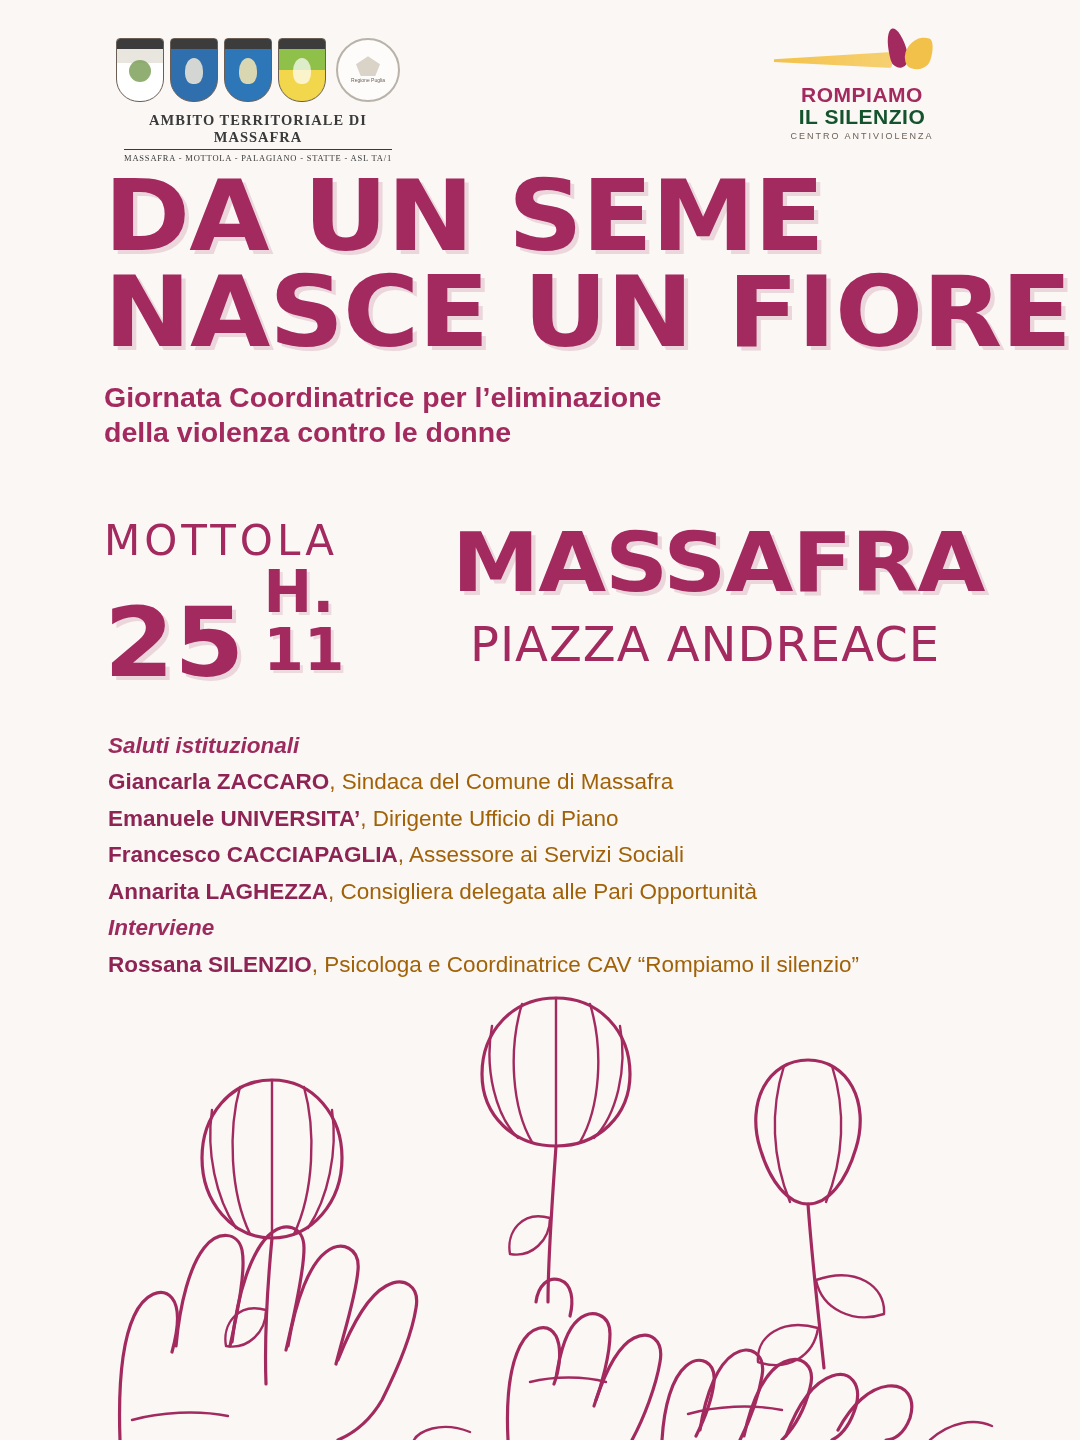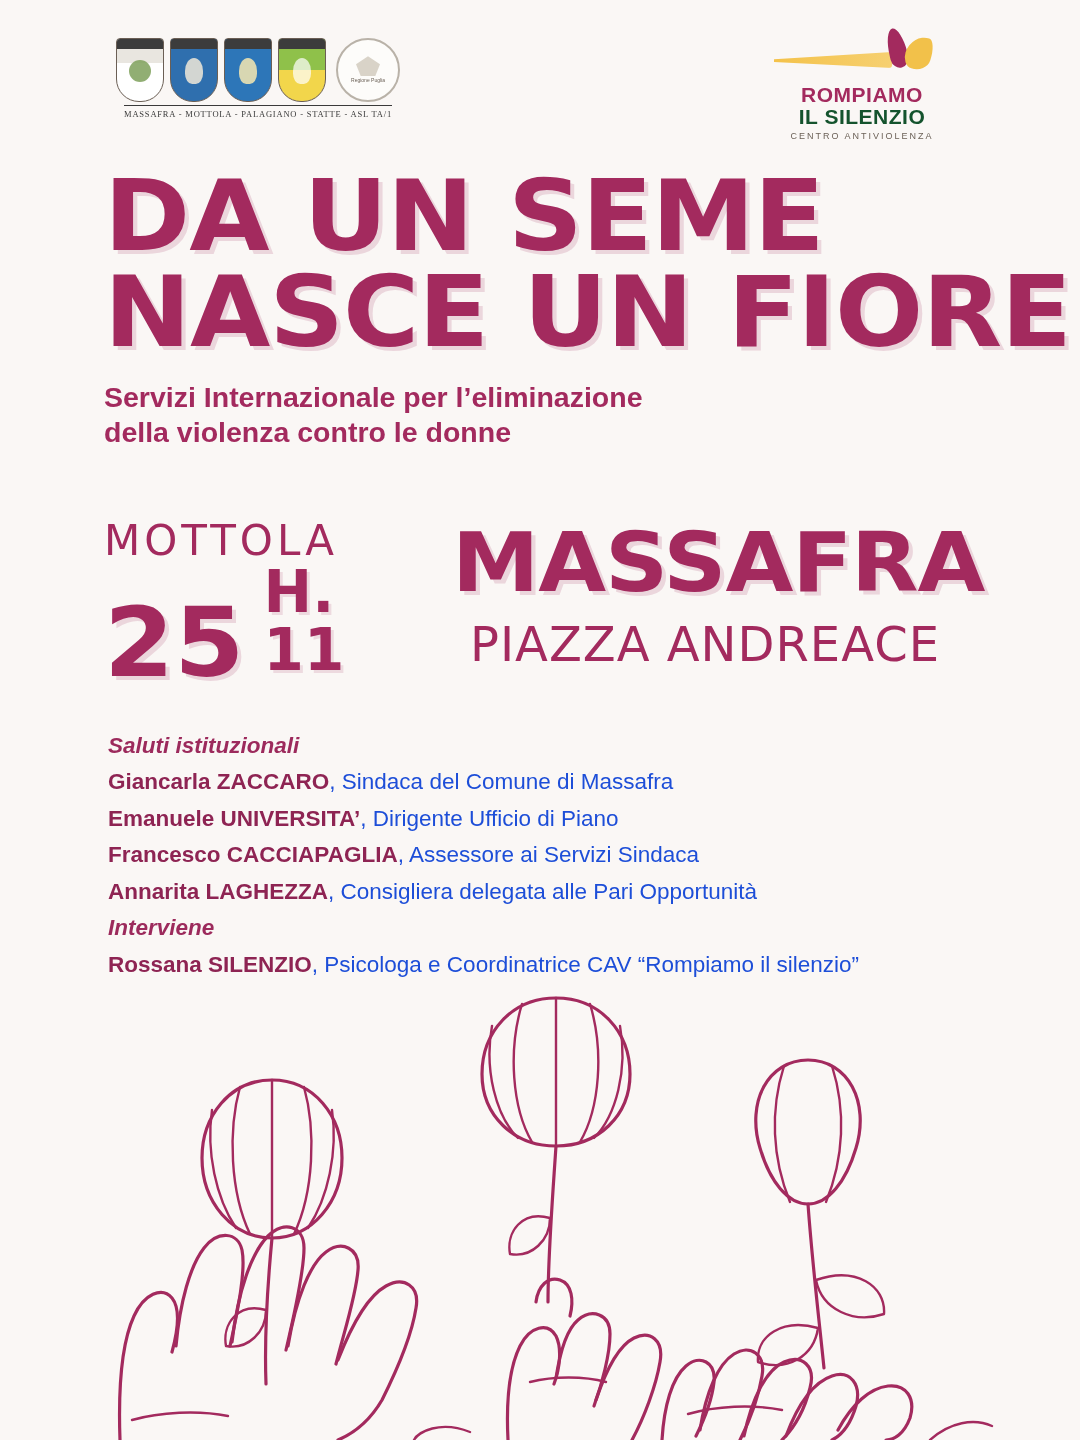--- a/index.html
+++ b/index.html
@@ -256,21 +256,21 @@
   .prog-head {
     font-weight: bold;
     font-style: italic;
     color: #9c2a5c;
   }
   .prog-line .nm {
     font-weight: bold;
     color: #8e2453;
   }
   .prog-line .rest {
-    color: #1d4ed8;
+    color: #a16207;
   }
 
   
   .illustration {
     position: absolute;
     left: 0;
     top: 980px;
     width: 1080px;
     height: 460px;
   }
@@ -312,41 +312,42 @@
       </div>
       <div class="crest c4">
         <div class="topbar"></div>
           <div class="mark"></div>
       </div>
       <div class="crest-round">
         <div class="rr-shape"></div>
         <span>Regione Puglia</span>
       </div>
     </div>
+    <div class="ambito-title">AMBITO  TERRITORIALE  DI  MASSAFRA</div>
     <div class="ambito-rule"></div>
     <div class="ambito-sub">MASSAFRA - MOTTOLA - PALAGIANO - STATTE - ASL TA/1</div>
   </div>
 
   <div class="cav-logo">
     <div class="cav-mark">
       <div class="cav-leafline"></div>
       <div class="cav-leaf-a"></div>
       <div class="cav-leaf-b"></div>
     </div>
     <div class="cav-l1">ROMPIAMO</div>
     <div class="cav-l2">IL SILENZIO</div>
     <div class="cav-l3">CENTRO ANTIVIOLENZA</div>
   </div>
 </div>
 
 <div class="title-wrap">
   <div class="title-line">DA UN SEME</div>
   <div class="title-line">NASCE UN FIORE</div>
   <div class="subtitle">
-    <div>Servizi Internazionale per l’eliminazione</div>
+    <div>Giornata Coordinatrice per l’eliminazione</div>
     <div>della violenza contro le donne</div>
   </div>
 </div>
 
 <div class="datebox">
   <div class="month">MOTTOLA</div>
   <div class="daywrap">
     <div class="day">25</div>
     <div class="hour">H. 11</div>
   </div>
@@ -360,21 +361,21 @@
 <div class="programme">
   <div class="prog-head">Saluti istituzionali</div>
 
   <div class="prog-line">
     <span class="nm">Giancarla ZACCARO</span><span class="rest">, Sindaca del Comune di Massafra</span>
   </div>
   <div class="prog-line">
     <span class="nm">Emanuele UNIVERSITA’</span><span class="rest">, Dirigente Ufficio di Piano</span>
   </div>
   <div class="prog-line">
-    <span class="nm">Francesco CACCIAPAGLIA</span><span class="rest">, Assessore ai Servizi Sindaca</span>
+    <span class="nm">Francesco CACCIAPAGLIA</span><span class="rest">, Assessore ai Servizi Sociali</span>
   </div>
   <div class="prog-line">
     <span class="nm">Annarita LAGHEZZA</span><span class="rest">, Consigliera delegata alle Pari Opportunità</span>
   </div>
 
   <div class="prog-head">Interviene</div>
 
   <div class="prog-line">
     <span class="nm">Rossana SILENZIO</span><span class="rest">, Psicologa e Coordinatrice CAV “Rompiamo il silenzio”</span>
   </div>

